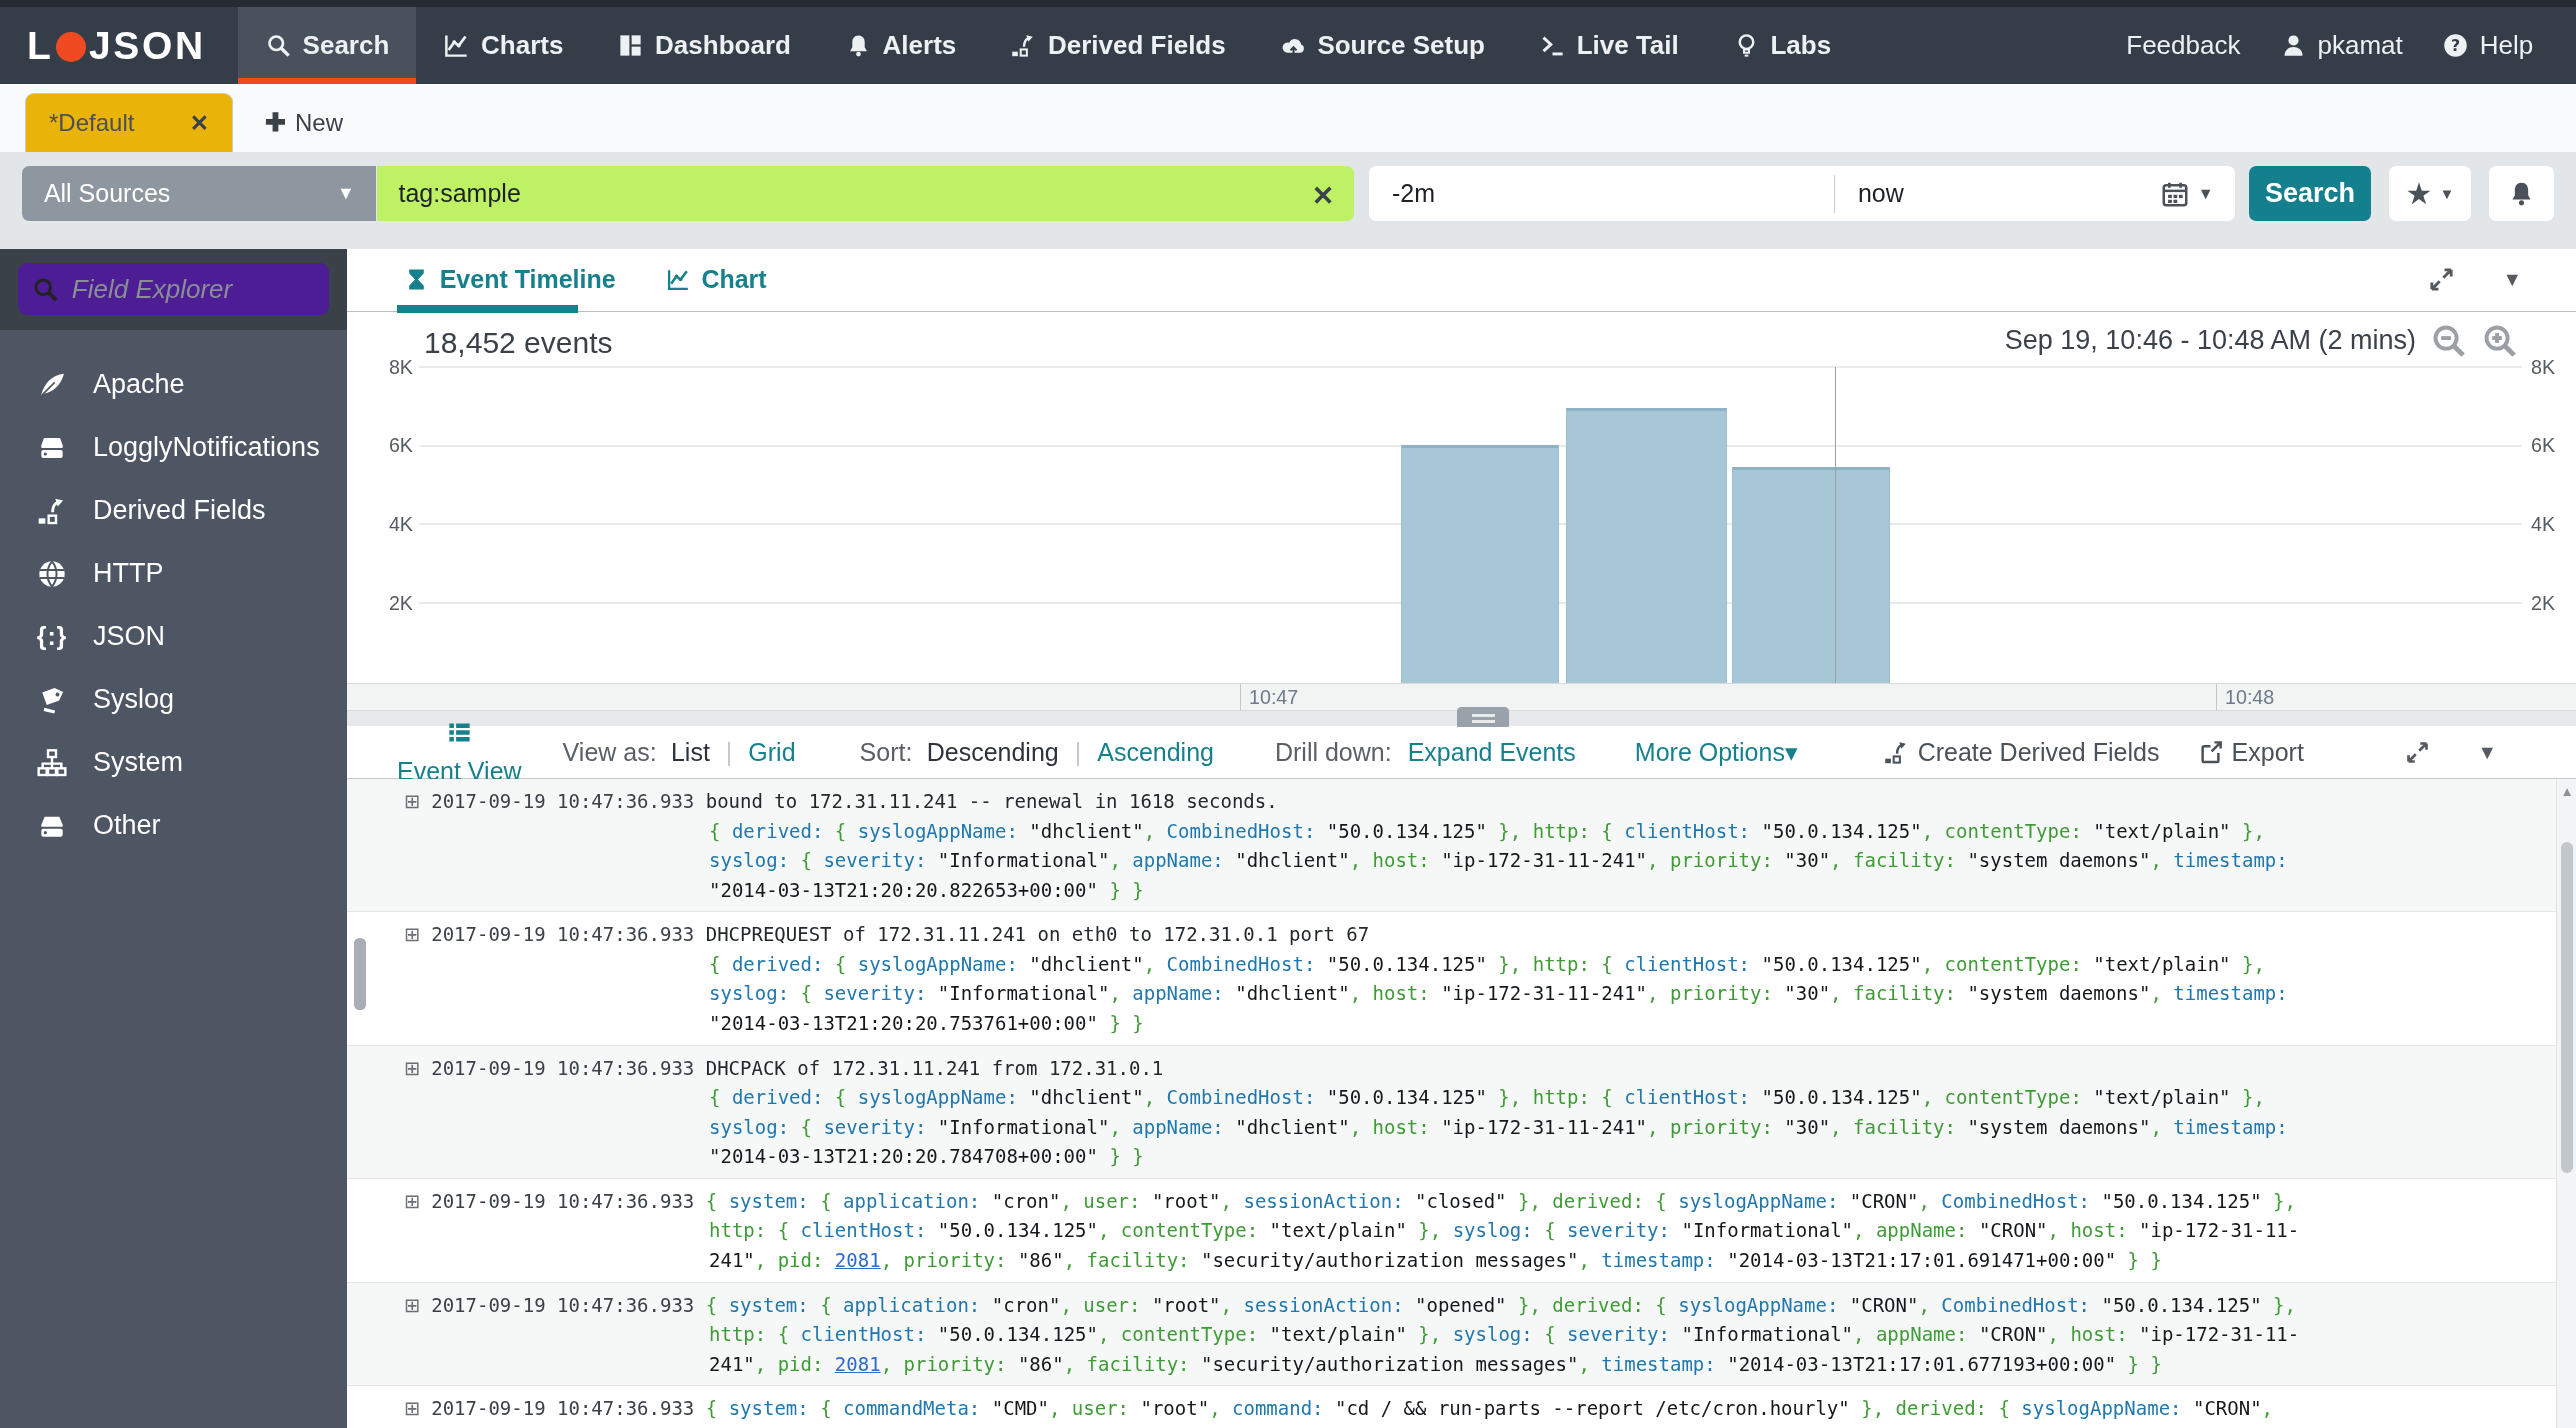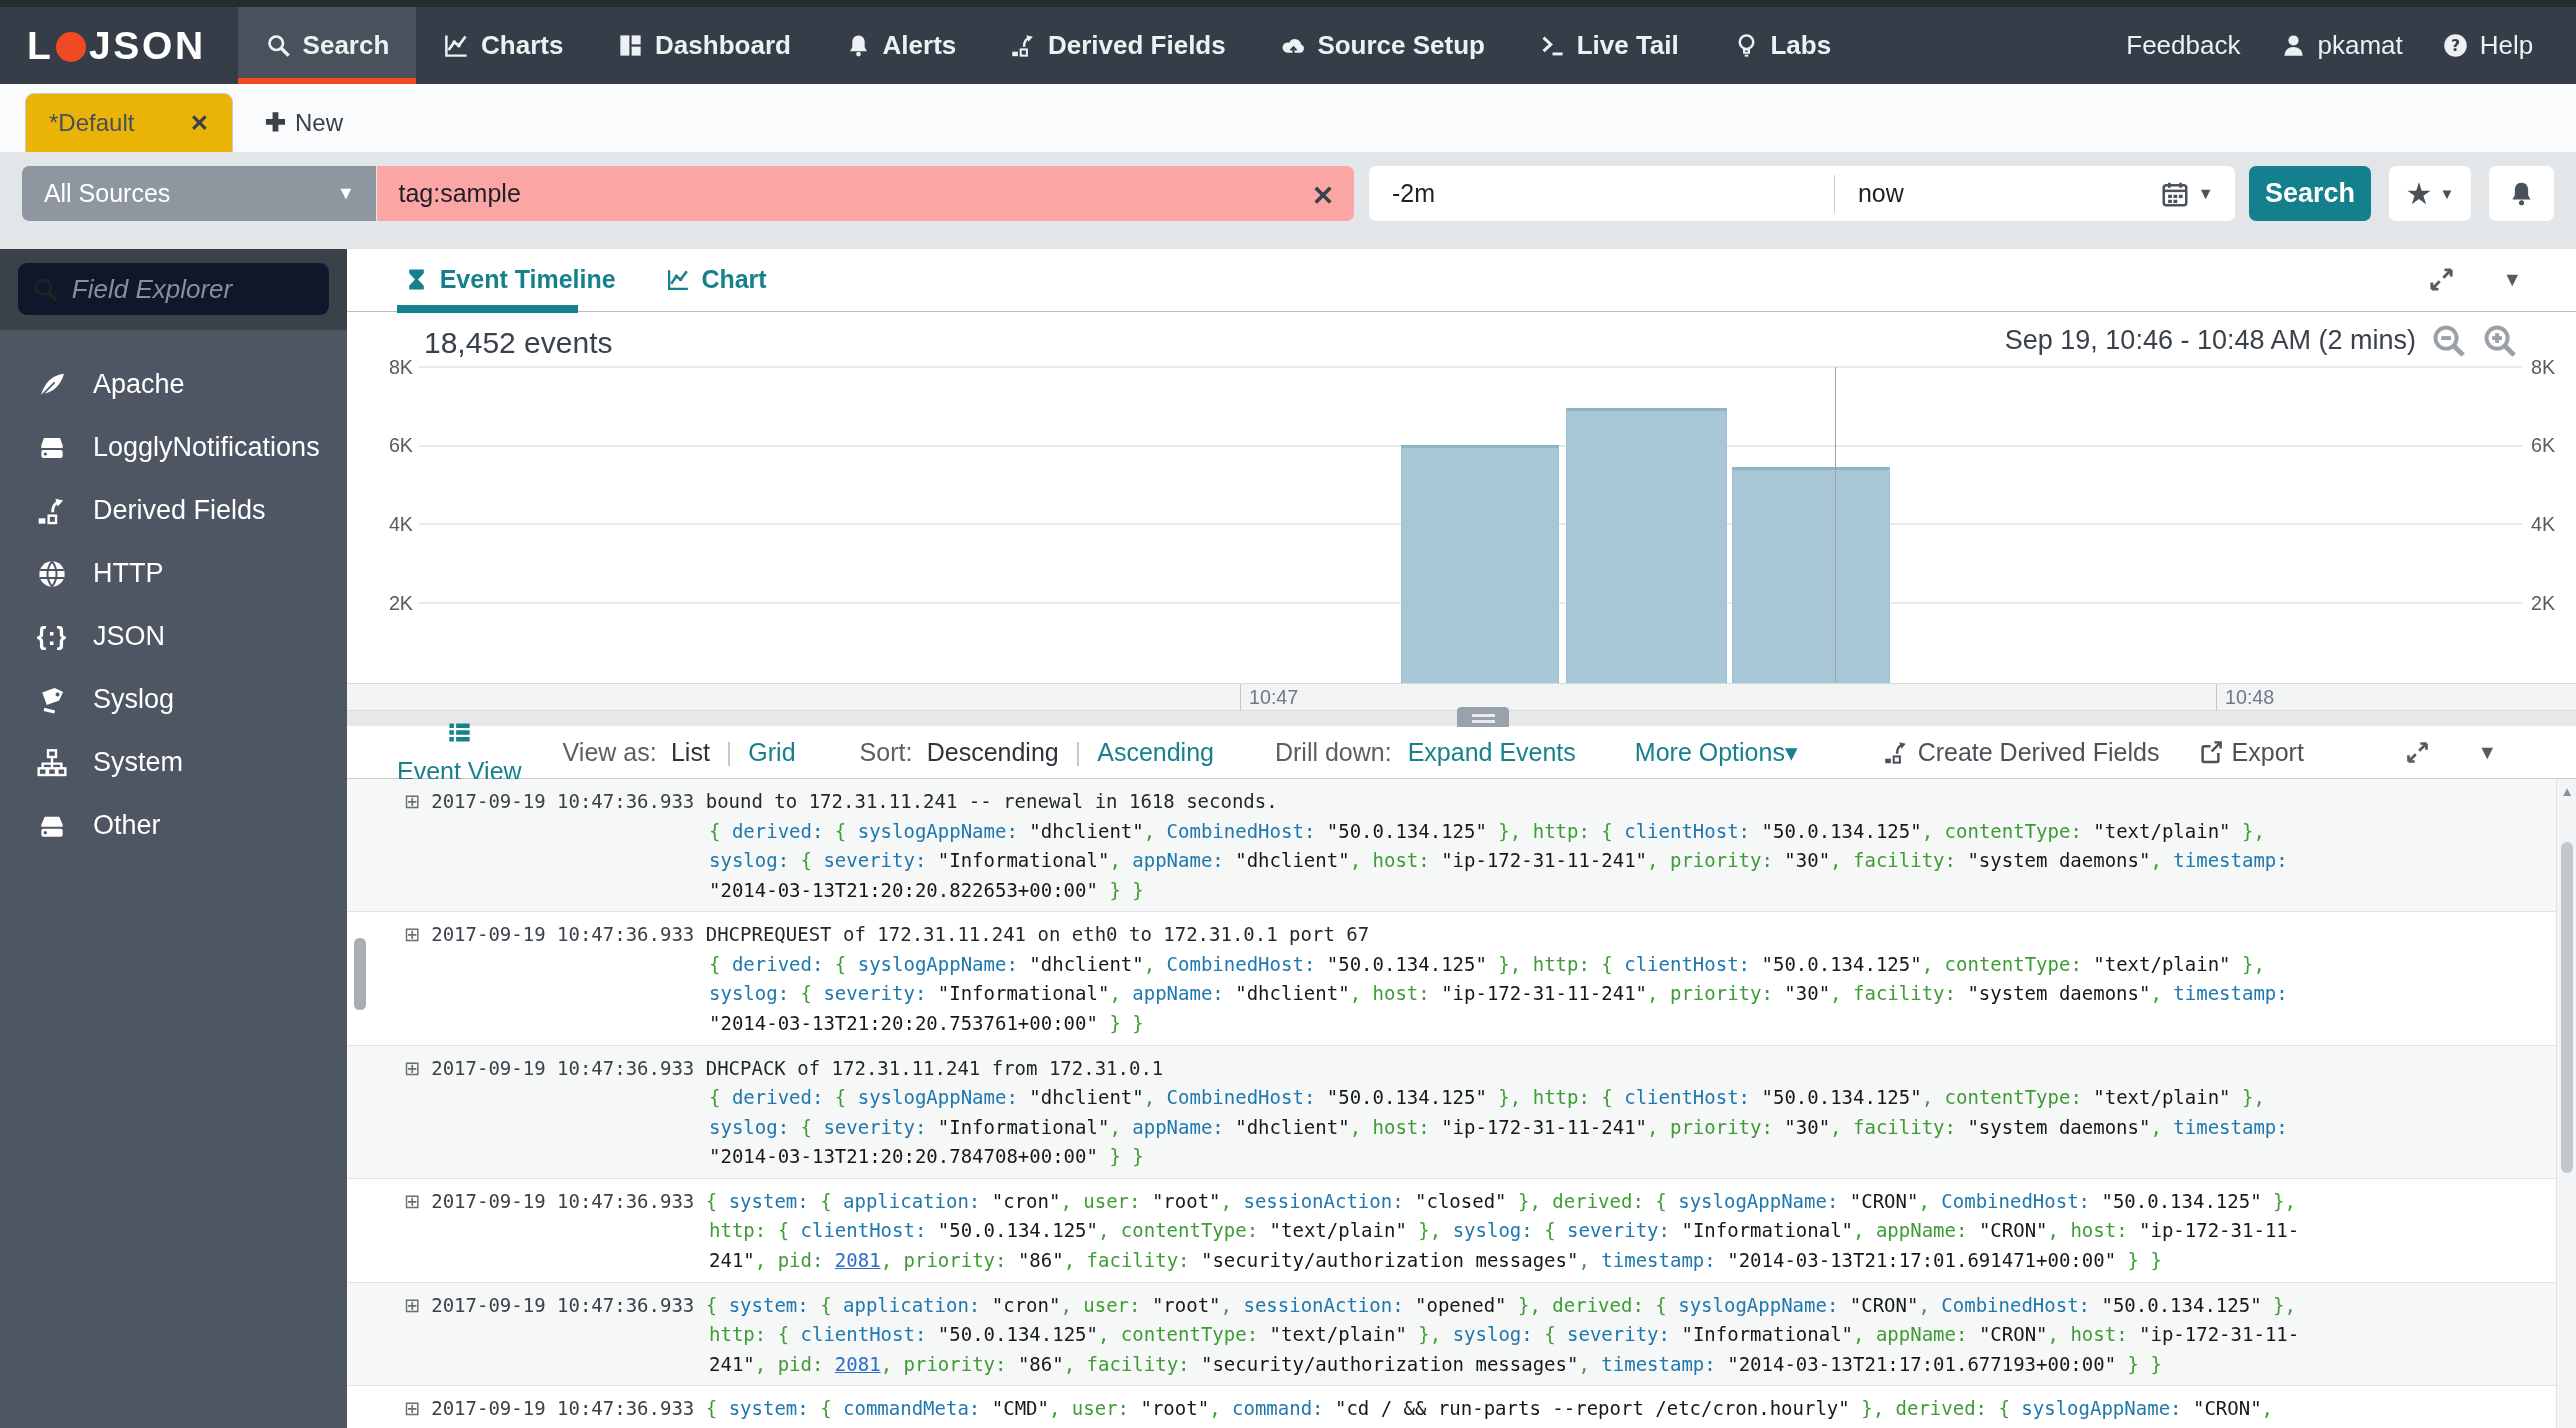--- a/index.html
+++ b/index.html
@@ -24,21 +24,21 @@
   .tab-active { position:absolute; left:25px; top:9px; width:208px; height:59px; background:#eab308; border:1.8px solid #c7cbce; border-bottom:none; border-radius:9px 9px 0 0; display:flex; align-items:center; padding:0 23px; }
   .tab-active .tlabel { font-size:24px; color:#49505a; }
   .tab-active .tclose { margin-left:auto; font-size:23px; font-weight:bold; color:#3a4149; cursor:pointer; }
   .tab-new { position:absolute; left:265px; top:9px; height:59px; display:flex; align-items:center; gap:9px; font-size:24px; color:#3a4149; cursor:pointer; }
   .tab-new .plus { font-size:25px; font-weight:bold; }
 
   
   .searchband { position:absolute; left:0; top:152px; width:2576px; height:97px; background:#e2e6e9; }
   .src-btn { position:absolute; left:22.4px; top:14.3px; width:354px; height:55px; background:#8e969f; border-radius:7.2px 0 0 7.2px; display:flex; align-items:center; color:#fff; font-size:25px; padding:0 21.5px; cursor:pointer; }
   .src-btn .caret { margin-left:auto; font-size:18px; }
-  .query-box { position:absolute; left:377px; top:14.3px; width:977px; height:55px; background:#fca5a5; border-radius:0 7.2px 7.2px 0; display:flex; align-items:center; padding:0 54px 0 21.5px; font-size:25px; color:#1d2126; }
+  .query-box { position:absolute; left:377px; top:14.3px; width:977px; height:55px; background:#bef264; border-radius:0 7.2px 7.2px 0; display:flex; align-items:center; padding:0 54px 0 21.5px; font-size:25px; color:#1d2126; }
   .query-clear { position:absolute; right:19.7px; top:13.4px; font-size:27px; font-weight:bold; color:#3a4149; cursor:pointer; }
   .chev-btn { position:absolute; left:1313px; top:222px; width:41px; height:24px; background:#15808d; border-radius:0 0 7.2px 7.2px; display:flex; align-items:center; justify-content:center; cursor:pointer; }
   .chev-btn svg { width:19.7px; height:16px; }
   .timebox { position:absolute; left:1369px; top:14.3px; width:866px; height:55px; background:#fff; border-radius:7.2px; display:flex; align-items:center; font-size:25px; color:#1d2126; }
   .tfield { padding-left:23px; }
   .tfield.from { width:465px; }
   .tdivider { width:0.9px; height:38px; background:#ccc; }
   .tfield.to { flex:1; }
   .cal-wrap { display:flex; align-items:center; gap:7.2px; padding-right:21.5px; color:#4a5158; cursor:pointer; }
   .cal-wrap svg { width:30px; height:30px; }
@@ -46,21 +46,21 @@
   .search-btn { position:absolute; left:2249px; top:14.3px; width:122px; height:55px; background:#15808d; border:none; border-radius:7.2px; color:#fff; font-size:27px; font-weight:bold; font-family:"Liberation Sans",sans-serif; cursor:pointer; }
   .star-btn { position:absolute; left:2389px; top:14.3px; width:82px; height:55px; background:#fff; border-radius:7.2px; display:flex; align-items:center; justify-content:center; gap:7.2px; color:#4a5158; cursor:pointer; }
   .star-btn .star { font-size:30px; }
   .star-btn .caret { font-size:15px; }
   .bell-btn { position:absolute; left:2489px; top:14.3px; width:65px; height:55px; background:#fff; border-radius:7.2px; display:flex; align-items:center; justify-content:center; color:#4a5158; cursor:pointer; }
   .bell-btn svg { width:29px; height:29px; }
 
   
   .sidebar { position:absolute; left:0; top:249px; width:347px; height:1180px; background:#4e5563; }
   .sb-head { height:81px; background:#3a4149; position:relative; }
-  .fe-box { position:absolute; left:18px; top:14.3px; width:311px; height:52px; background:#0f172a; border-radius:9px; display:flex; align-items:center; padding:0 14.3px; }
+  .fe-box { position:absolute; left:18px; top:14.3px; width:311px; height:52px; background:#4c1d95; border-radius:9px; display:flex; align-items:center; padding:0 14.3px; }
   .fe-box svg { width:27px; height:27px; margin-right:12.5px; }
   .fe-ph { font-size:26px; font-style:italic; color:#8a8f96; }
   .sb-list { padding-top:23px; }
   .sb-item { height:63px; display:flex; align-items:center; padding-left:34px; color:#fff; font-size:27px; cursor:pointer; }
   .sb-item .sb-ic { width:36px; height:36px; margin-right:23px; display:flex; align-items:center; justify-content:center; }
   .sb-item svg { width:32px; height:32px; }
   .sb-item .jsonic { font-size:25px; font-weight:bold; letter-spacing:0.9px; }
 
   
   .main { position:absolute; left:347px; top:249px; width:2229px; height:1180px; background:#fff; }

